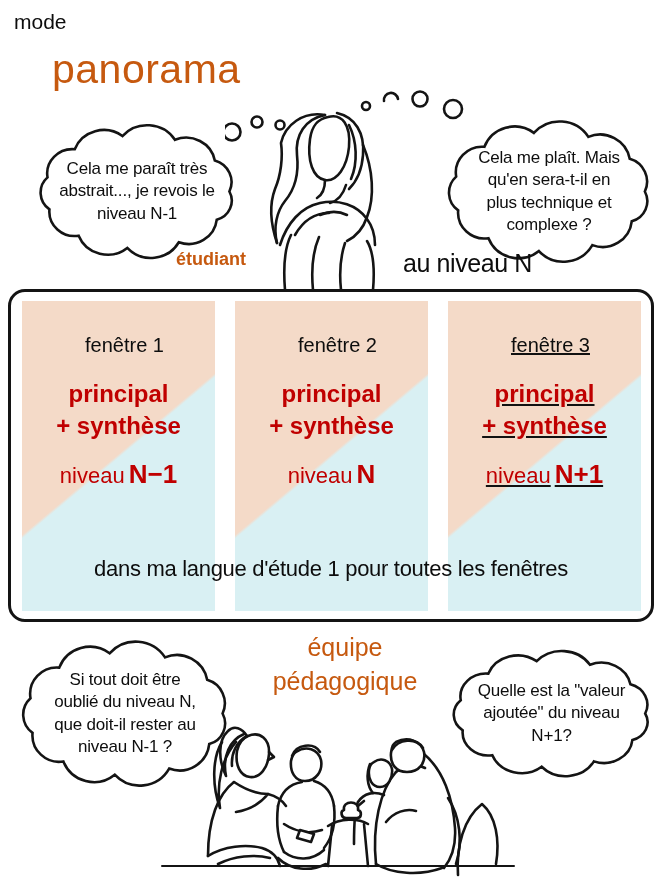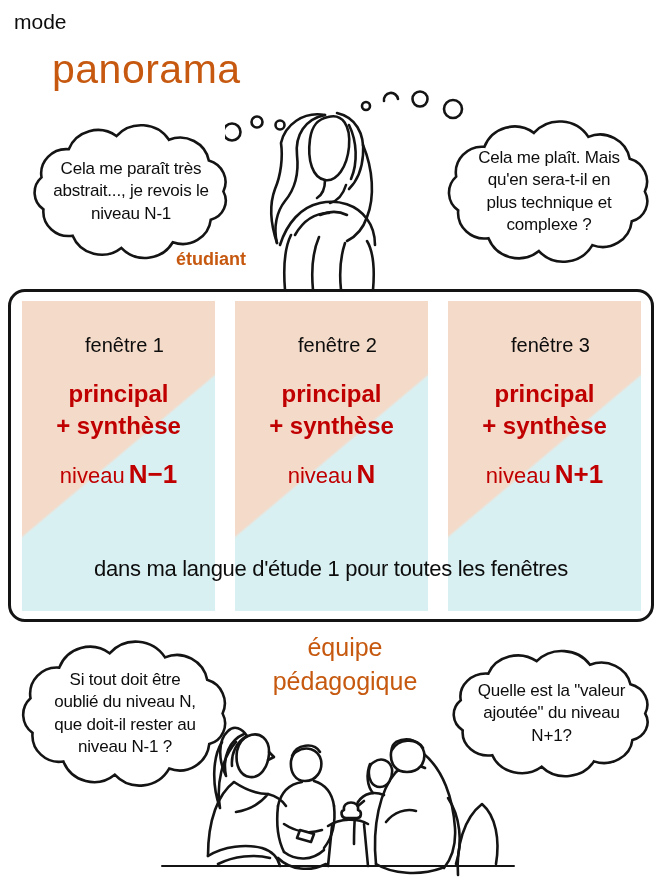--- a/index.html
+++ b/index.html
@@ -27,21 +27,21 @@
   
   .windows-box{
     position:absolute;left:8px;top:289px;width:646px;height:333px;box-sizing:border-box;
     border:3px solid #141414;border-radius:17px;background:#fff;
   }
   .panel{
     position:absolute;top:9px;width:193px;height:310px;
     background:linear-gradient(140deg,#F4DAC8 49.6%,#D9F0F3 50.4%);
     text-align:center;
   }
-  .panel.p1{left:11px;} .panel.p2{left:224px;} .panel.p3{left:437px;}
+  .panel.p1{left:11px;} .panel.p2{left:224px;} .panel.p3{left:437px;text-decoration:underline;}
   .panel-title{margin-top:33px;font-size:20px;color:#0d0d0d;padding-left:12px;}
   .panel-main{margin-top:21px;font-size:24px;font-weight:700;color:#C00000;line-height:1.33;}
   .panel-main span{display:block;}
   .panel-level{margin-top:17px;font-size:22px;color:#C00000;}
   .panel-level b{font-size:26px;font-weight:700;margin-left:4px;}
   .box-footer{
     position:absolute;left:0;top:228px;width:100%;text-align:center;
     font-size:22px;color:#0d0d0d;letter-spacing:-.3px;margin-top:36px;
   }
   
@@ -54,21 +54,21 @@
 
   <svg width="0" height="0" style="position:absolute" aria-hidden="true">
     <defs>
       <path id="cloudPath" d="M205,75 A24,24 0 0 0 190,42 A30,30 0 0 0 149,20 A34,34 0 0 0 95,16 A32,32 0 0 0 46,30 A26,26 0 0 0 18,60 A22,22 0 0 0 20,94 A26,26 0 0 0 50,122 A32,32 0 0 0 100,135 A33,33 0 0 0 153,129 A29,29 0 0 0 192,105 A21,21 0 0 0 205,75 Z" fill="#ffffff" stroke="#141414" stroke-width="2.6" vector-effect="non-scaling-stroke"></path>
     </defs>
   </svg>
 
   <div class="mode-label">mode</div>
   <div class="page-title">panorama</div>
 
-  <div class="bubble" style="left:24px;top:121px;width:214px;height:141px">
+  <div class="bubble" style="left:30px;top:121px;width:214px;height:141px">
     <svg class="cloud-svg" viewBox="0 0 220 150" preserveAspectRatio="none">
         <use href="#cloudPath"></use>
       </svg>
     <div class="bubble-text">
       <span>Cela me paraît très</span>
       <span>abstrait..., je revois le</span>
       <span>niveau N-1</span>
     </div>
   </div>
 
@@ -109,20 +109,21 @@
     <path d="M55,160 C62,138 76,122 95,118 C114,114 132,120 142,134 C148,142 150,152 150,160"></path>
     <path d="M70,150 C78,136 90,128 104,128"></path>
     <path d="M95,130 C104,126 114,126 122,130"></path>
     <path d="M60,205 C58,180 60,162 66,150"></path>
     <path d="M148,205 C150,182 148,166 142,156"></path>
     <path d="M88,205 C86,184 88,166 94,152"></path>
     <path d="M116,205 C114,186 116,170 120,158"></path>
   </svg>
 
   <div class="student-label">étudiant</div>
+  <div class="student-level">au niveau N</div>
 
   <div class="windows-box">
     <div class="panel p1">
       <div class="panel-title">fenêtre 1</div>
       <div class="panel-main">
         <span>principal</span>
         <span>+ synthèse</span>
       </div>
       <div class="panel-level">
         <span>niveau</span><b>N−1</b>

